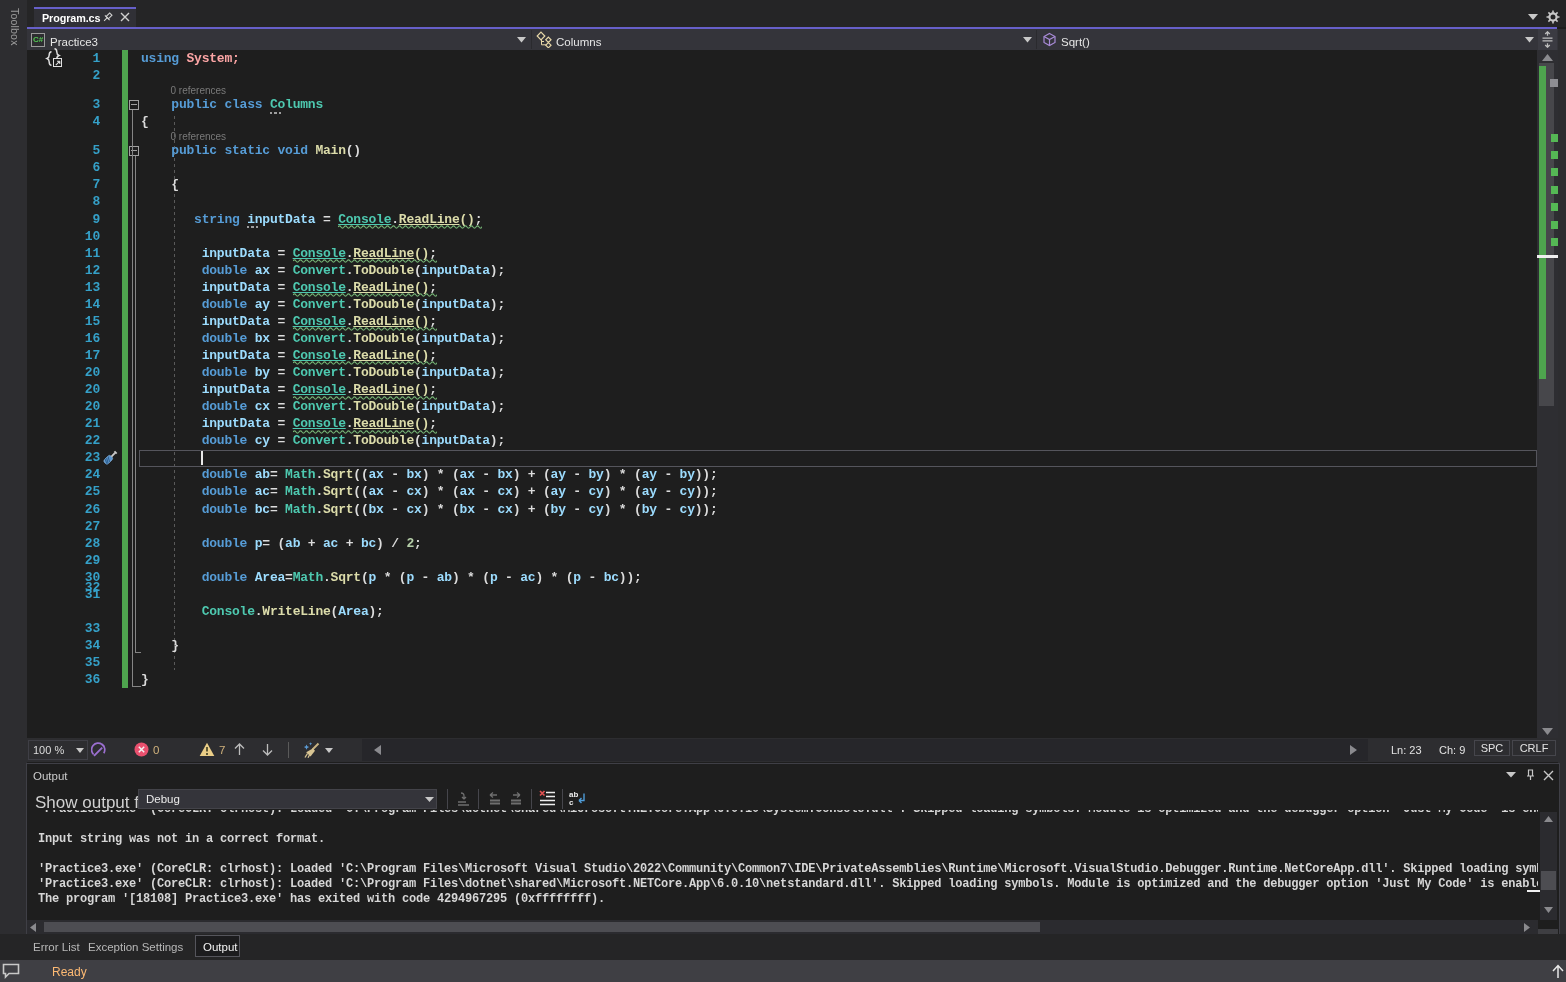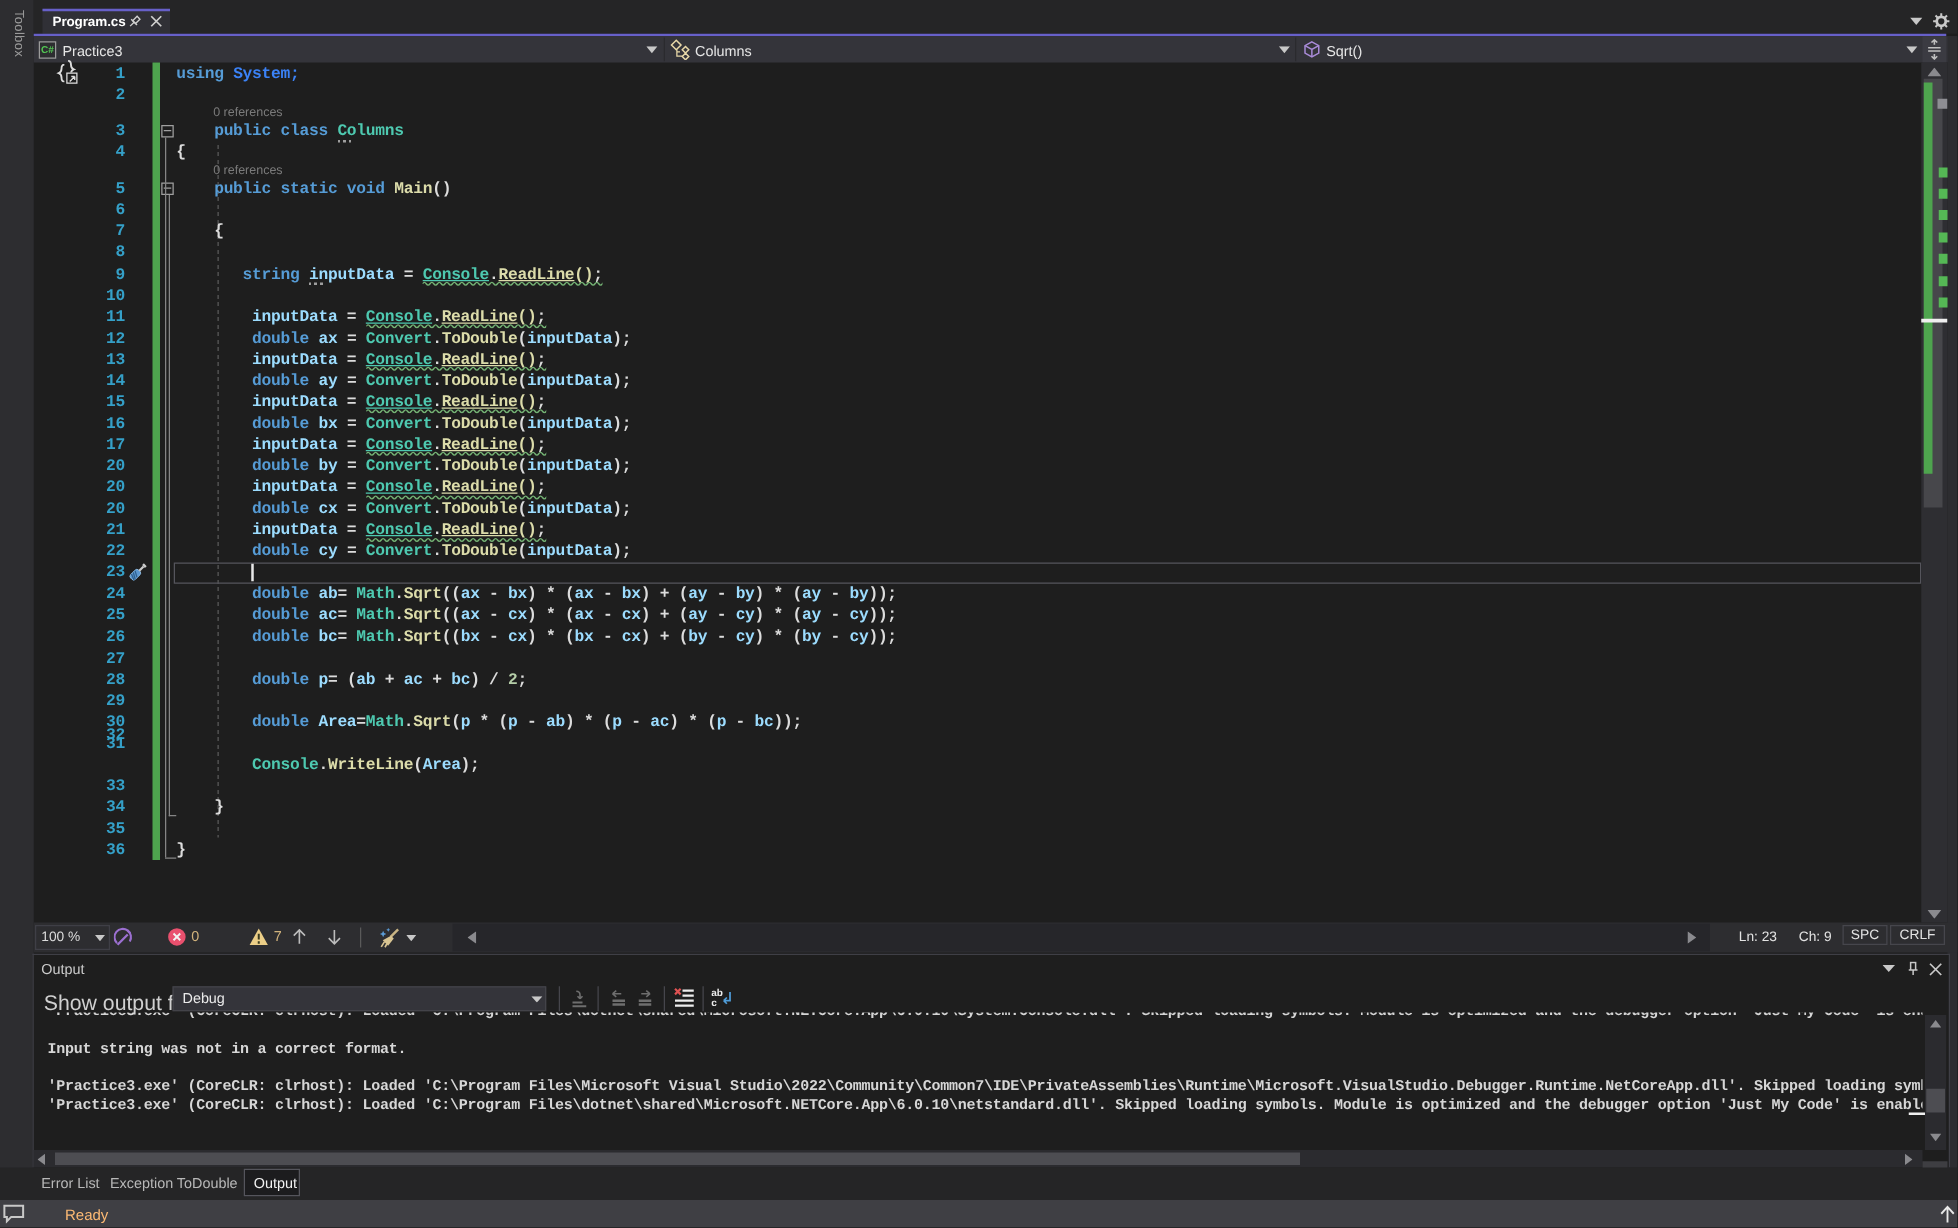--- a/index.html
+++ b/index.html
@@ -131,21 +131,21 @@
 <div class="abs" style="left:131px;top:150.2px;width:6px;height:1px;background:#A0A0A0"></div>
 <div class="abs" style="left:132px;top:110px;width:1px;height:576px;background:#858585"></div>
 <div class="abs" style="left:134.5px;top:156px;width:1px;height:497px;background:#858585"></div>
 <div class="abs" style="left:134.5px;top:652px;width:6px;height:1px;background:#858585"></div>
 <div class="abs" style="left:132px;top:686px;width:9px;height:1px;background:#858585"></div>
 <div class="abs" style="left:174px;top:116px;width:1px;height:554px;background:repeating-linear-gradient(to bottom,#5A5A5A 0,#5A5A5A 3px,transparent 3px,transparent 6px)"></div>
 <div class="abs" style="left:139px;top:450.3px;width:1398px;height:17px;border:1px solid #55555C"></div>
 <div class="abs" style="left:201px;top:451.3px;width:1.6px;height:13.5px;background:#E8E8E8"></div>
 <div class="cl" style="left:170.5px;top:85.1px">0 references</div>
 <div class="cl" style="left:170.5px;top:131.2px">0 references</div>
-<div class="abs code" style="left:141px;top:50.0px"><span style="color:#569CD6;">using</span><span style="color:#3b82f6;"> System;</span></div>
+<div class="abs code" style="left:141px;top:50.0px"><span style="color:#569CD6;">using</span><span style="color:#fca5a5;"> System;</span></div>
 <div class="abs code" style="left:141px;top:96.1px">    <span style="color:#569CD6;">public class</span> <span style="color:#4EC9B0;">Columns</span></div>
 <div class="abs code" style="left:141px;top:113.2px"><span style="color:#DCDCDC;">{</span></div>
 <div class="abs code" style="left:141px;top:142.2px">    <span style="color:#569CD6;">public static void</span> <span style="color:#DCDCAA;">Main</span><span style="color:#DCDCDC;">()</span></div>
 <div class="abs code" style="left:141px;top:176.4px">    <span style="color:#DCDCDC;">{</span></div>
 <div class="abs code" style="left:141px;top:210.5px">       <span style="color:#569CD6;">string</span> <span style="color:#9CDCFE;">inputData</span><span style="color:#DCDCDC;"> = </span><span style="color:#4EC9B0;text-decoration:underline;">Console</span><span style="color:#DCDCDC;">.</span><span style="color:#DCDCAA;text-decoration:underline;">ReadLine</span><span style="color:#DCDCAA;">()</span><span style="color:#DCDCDC;">;</span></div>
 <div class="abs code" style="left:141px;top:244.6px">        <span style="color:#9CDCFE;">inputData</span><span style="color:#DCDCDC;"> = </span><span style="color:#4EC9B0;text-decoration:underline;">Console</span><span style="color:#DCDCDC;">.</span><span style="color:#DCDCAA;text-decoration:underline;">ReadLine</span><span style="color:#DCDCAA;">()</span><span style="color:#DCDCDC;">;</span></div>
 <div class="abs code" style="left:141px;top:261.7px">        <span style="color:#569CD6;">double</span> <span style="color:#9CDCFE;">ax</span><span style="color:#DCDCDC;"> = </span><span style="color:#4EC9B0;">Convert</span><span style="color:#DCDCDC;">.</span><span style="color:#DCDCAA;">ToDouble</span><span style="color:#DCDCDC;">(</span><span style="color:#9CDCFE;">inputData</span><span style="color:#DCDCDC;">);</span></div>
 <div class="abs code" style="left:141px;top:278.7px">        <span style="color:#9CDCFE;">inputData</span><span style="color:#DCDCDC;"> = </span><span style="color:#4EC9B0;text-decoration:underline;">Console</span><span style="color:#DCDCDC;">.</span><span style="color:#DCDCAA;text-decoration:underline;">ReadLine</span><span style="color:#DCDCAA;">()</span><span style="color:#DCDCDC;">;</span></div>
 <div class="abs code" style="left:141px;top:295.8px">        <span style="color:#569CD6;">double</span> <span style="color:#9CDCFE;">ay</span><span style="color:#DCDCDC;"> = </span><span style="color:#4EC9B0;">Convert</span><span style="color:#DCDCDC;">.</span><span style="color:#DCDCAA;">ToDouble</span><span style="color:#DCDCDC;">(</span><span style="color:#9CDCFE;">inputData</span><span style="color:#DCDCDC;">);</span></div>
 <div class="abs code" style="left:141px;top:312.8px">        <span style="color:#9CDCFE;">inputData</span><span style="color:#DCDCDC;"> = </span><span style="color:#4EC9B0;text-decoration:underline;">Console</span><span style="color:#DCDCDC;">.</span><span style="color:#DCDCAA;text-decoration:underline;">ReadLine</span><span style="color:#DCDCAA;">()</span><span style="color:#DCDCDC;">;</span></div>
@@ -311,20 +311,21 @@
       <text x="0" y="15">c</text>
     </g>
     <path d="M13 3.5 L13 10.5 L8 10.5 M8 10.5 L10.5 8 M8 10.5 L10.5 13" stroke="#4F9CD8" stroke-width="1.4" fill="none" transform="translate(2 0)"></path>
   </svg>
 <div class="abs" style="left:27px;top:810px;width:1511px;height:110px;overflow:hidden">
 <div class="abs outtext" style="left:11px;top:-8px;">'Practice3.exe' (CoreCLR: clrhost): Loaded 'C:\Program Files\dotnet\shared\Microsoft.NETCore.App\6.0.10\System.Console.dll'. Skipped loading symbols. Module is optimized and the debugger option 'Just My Code' is enabled.</div>
 <div class="abs outtext" style="left:11px;top:22px;">Input string was not in a correct format.</div>
 <div class="abs outtext" style="left:11px;top:37px;"></div>
 <div class="abs outtext" style="left:11px;top:52px;">'Practice3.exe' (CoreCLR: clrhost): Loaded 'C:\Program Files\Microsoft Visual Studio\2022\Community\Common7\IDE\PrivateAssemblies\Runtime\Microsoft.VisualStudio.Debugger.Runtime.NetCoreApp.dll'. Skipped loading symbols. Module is optimized and the debugger option 'Just My Code' is enabled.</div>
 <div class="abs outtext" style="left:11px;top:67px;">'Practice3.exe' (CoreCLR: clrhost): Loaded 'C:\Program Files\dotnet\shared\Microsoft.NETCore.App\6.0.10\netstandard.dll'. Skipped loading symbols. Module is optimized and the debugger option 'Just My Code' is enabled.</div>
+<div class="abs outtext" style="left:11px;top:82px;">The program '[18108] Practice3.exe' has exited with code 4294967295 (0xffffffff).</div>
 </div>
 <div class="abs" style="left:1527px;top:890px;width:13px;height:1.6px;background:#F0F0F0"></div>
 <div class="abs" style="left:1540px;top:812px;width:17px;height:108px;background:#2B2B2F"></div>
 <svg class="abs" style="left:1544px;top:816px" width="9" height="7" viewBox="0 0 9 7">
     <path d="M4.5 0 L9 6 L0 6 Z" fill="#8A8A8E"></path>
   </svg>
 <div class="abs" style="left:1541px;top:871px;width:15px;height:19px;background:#4D4D52"></div>
 <svg class="abs" style="left:1544px;top:906px" width="9" height="7" viewBox="0 0 9 7">
     <path d="M4.5 7 L9 1 L0 1 Z" fill="#8A8A8E"></path>
   </svg>
@@ -332,21 +333,21 @@
 <svg class="abs" style="left:30px;top:923px" width="6" height="9" viewBox="0 0 6 9">
     <path d="M6 0 L6 9 L0 4.5 Z" fill="#8A8A8E"></path>
   </svg>
 <div class="abs" style="left:44px;top:922px;width:996px;height:10px;background:#4D4D52"></div>
 <svg class="abs" style="left:1524px;top:923px" width="6" height="9" viewBox="0 0 6 9">
     <path d="M0 0 L0 9 L6 4.5 Z" fill="#8A8A8E"></path>
   </svg>
 <div class="abs" style="left:1538px;top:929px;width:20px;height:6px;background:#3E3E42"></div>
 <div class="abs" style="left:0px;top:934px;width:1566px;height:26px;background:#252526"></div>
 <div class="abs" style="left:33px;top:941px;font-size:11.5px;color:#B8B8B8">Error List</div>
-<div class="abs" style="left:88px;top:941px;font-size:11.5px;color:#B8B8B8">Exception ToDouble</div>
+<div class="abs" style="left:88px;top:941px;font-size:11.5px;color:#B8B8B8">Exception Settings</div>
 <div class="abs" style="left:195px;top:935px;width:45px;height:22px;background:#1C1C1E;border:1px solid #55555C"></div>
 <div class="abs" style="left:203px;top:941px;font-size:11.5px;color:#F2F2F2">Output</div>
 <div class="abs" style="left:0;top:960px;width:1566px;height:22px;background:#3F3F44"></div>
 <svg class="abs" style="left:2px;top:963px" width="18" height="16" viewBox="0 0 18 16">
     <path d="M1.5 1.5 L16.5 1.5 L16.5 10.5 L7 10.5 L3.5 14 L3.5 10.5 L1.5 10.5 Z" fill="none" stroke="#C8C8C8" stroke-width="1.6"></path>
   </svg>
 <div class="abs" style="left:52px;top:965px;font-size:12px;color:#fdba74">Ready</div>
 <svg class="abs" style="left:1551px;top:964px" width="14" height="15" viewBox="0 0 14 15">
     <path d="M7 14 L7 2 M2 7 L7 1.5 L12 7" stroke="#E8E8E8" stroke-width="1.5" fill="none"></path>
   </svg>

